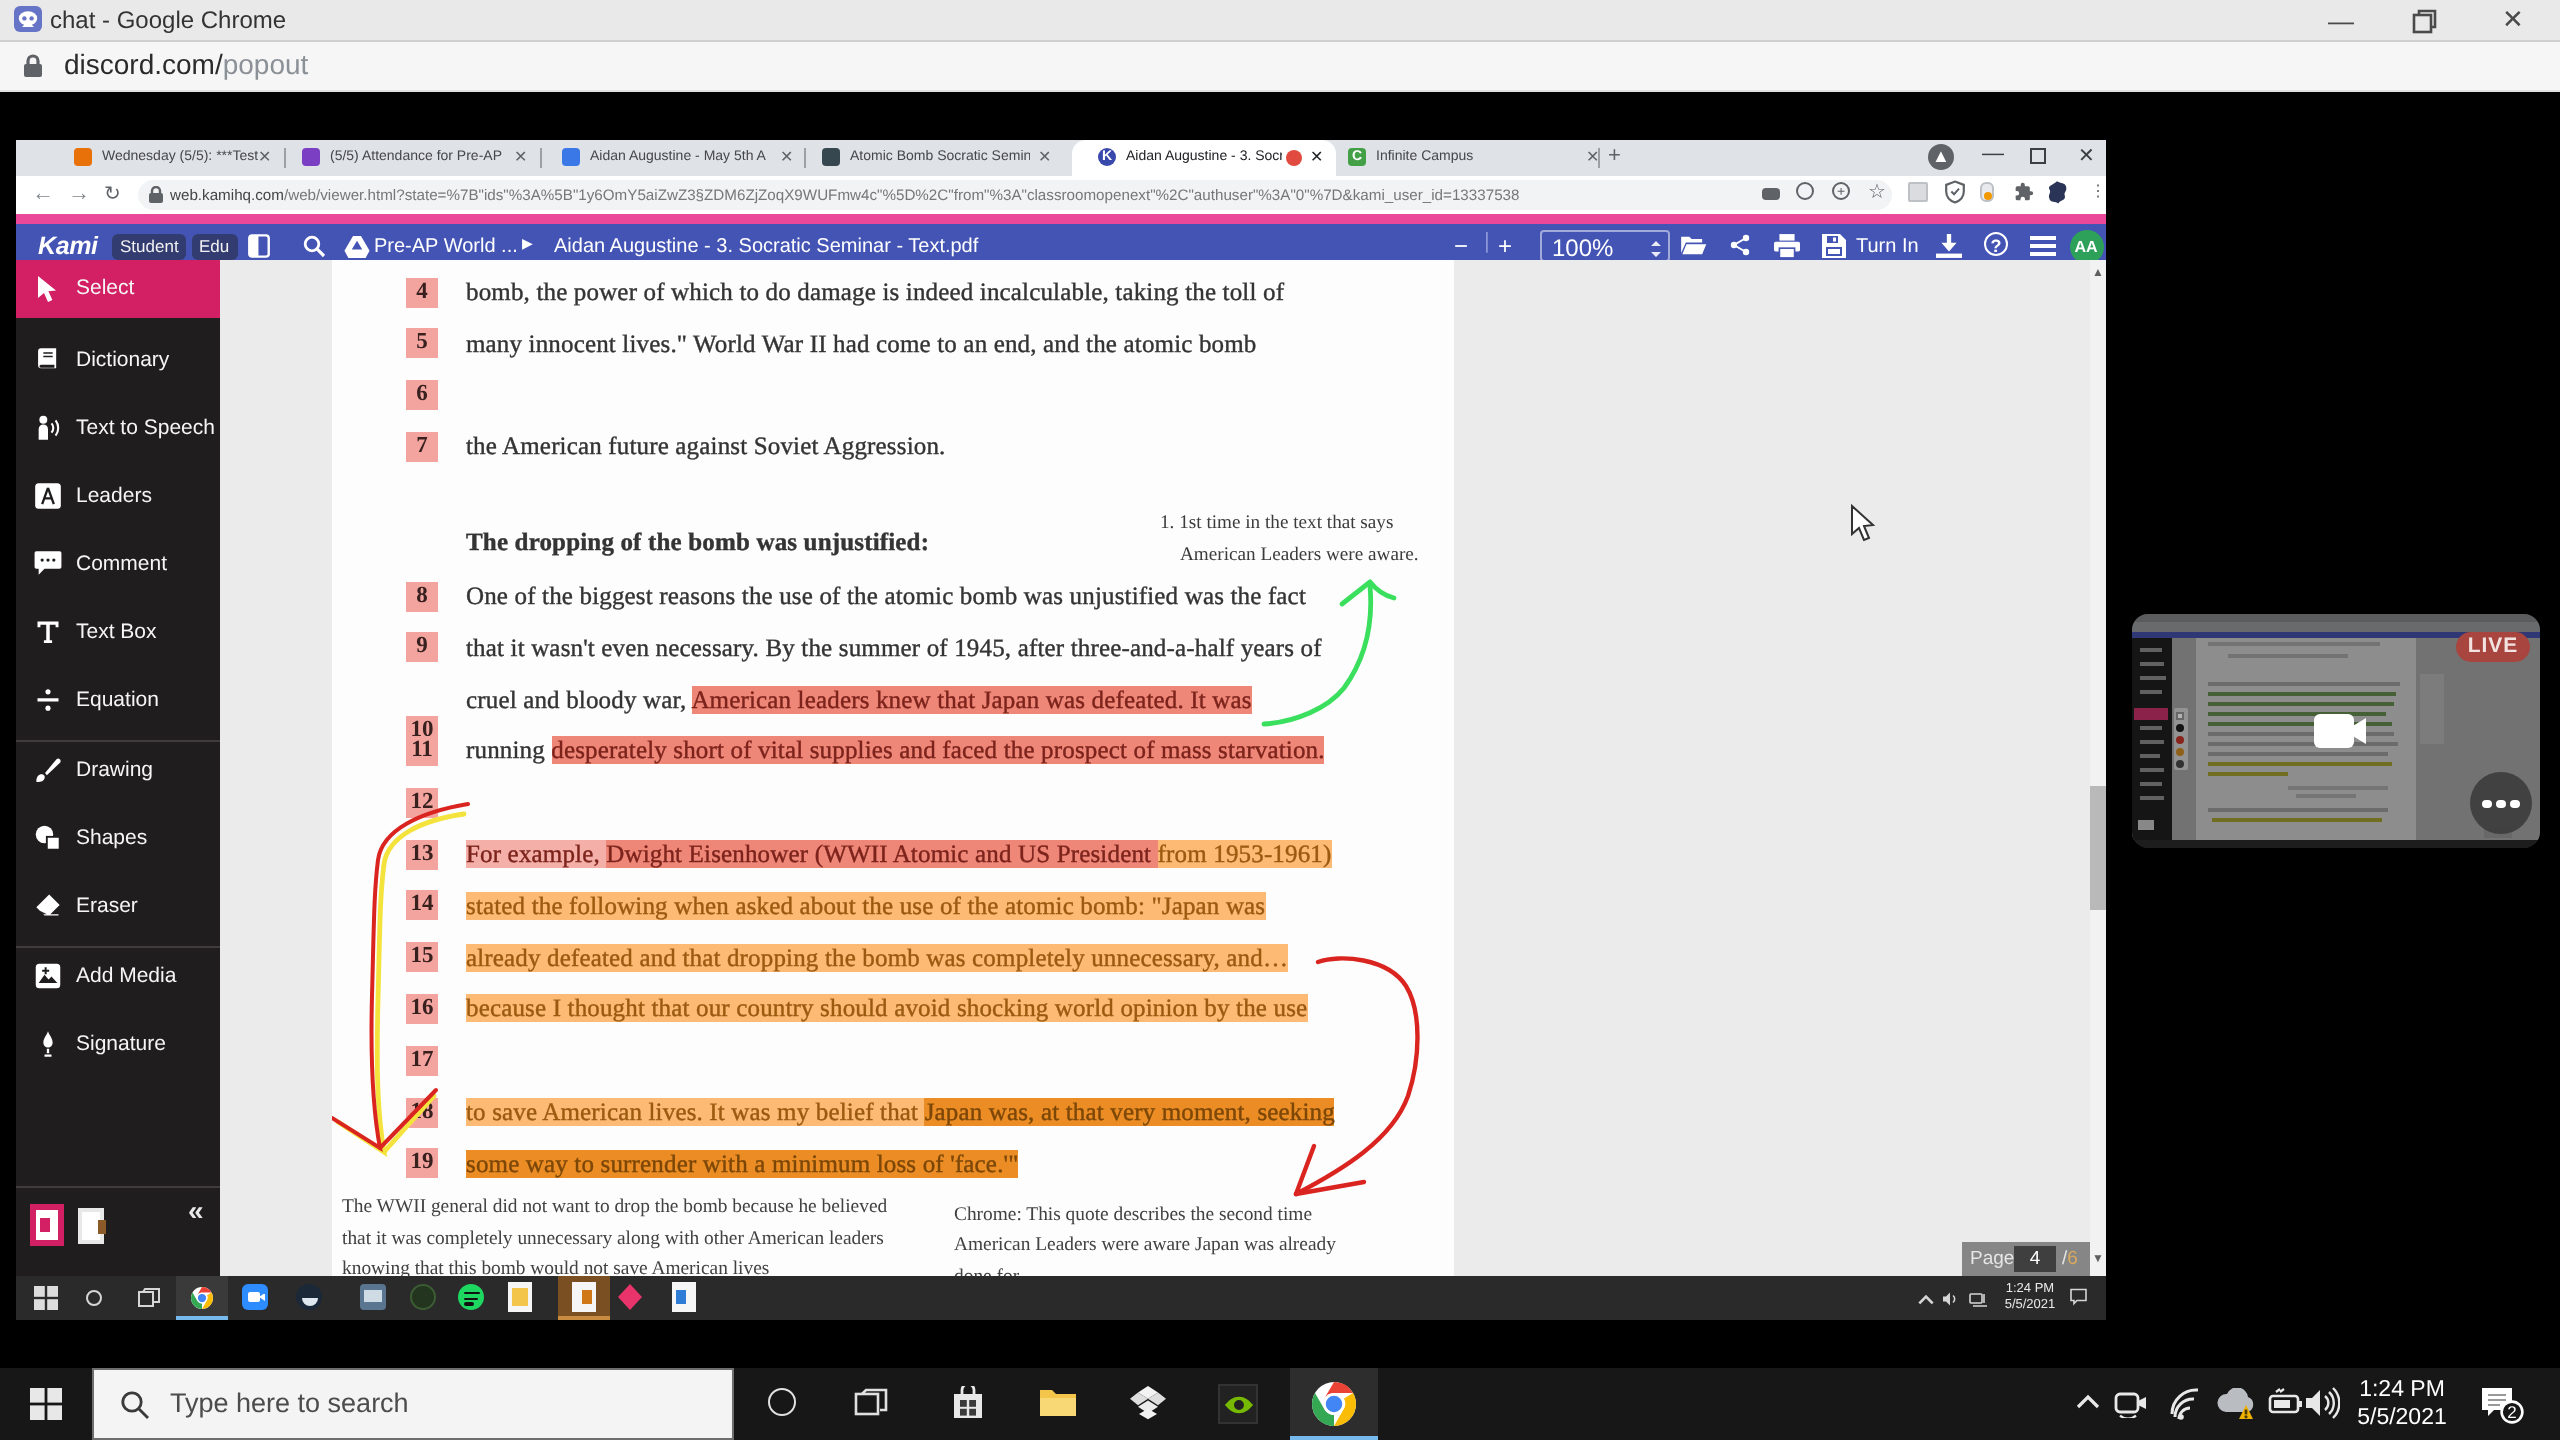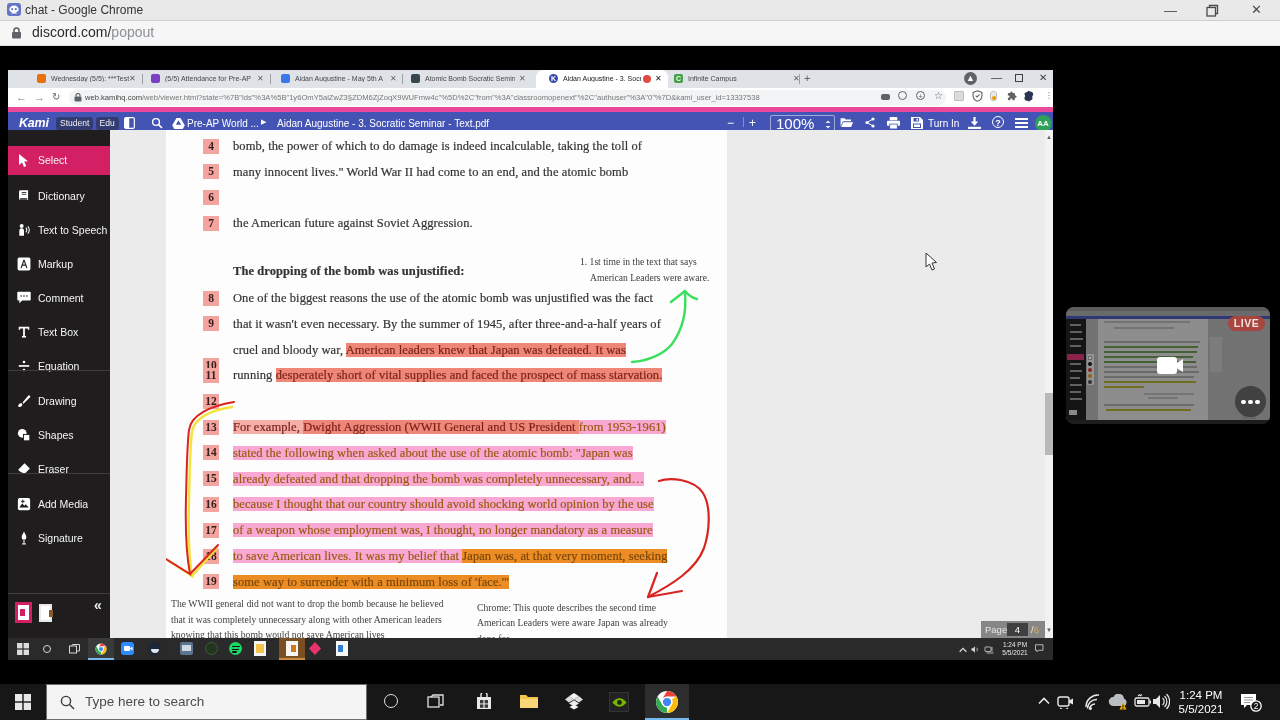--- a/index.html
+++ b/index.html
@@ -14,28 +14,28 @@
   #tabstrip { left:0; top:0; width:1045px; height:18px; background:#dfe2e6; }
   .tabsep { position:absolute; top:4px; width:1px; height:10px; background:#9aa0a6; }
   .tab { position:absolute; top:0; height:18px; font-size:7px; color:#44474b; }
   .tabtitle { position:absolute; top:5px; white-space:nowrap; overflow:hidden; }
   .tabx { position:absolute; top:4px; font-size:8px; color:#5f6368; }
   .fav { position:absolute; top:4px; width:9px; height:9px; border-radius:2px; }
   #urlbar2 { left:0; top:18px; width:1045px; height:19px; background:#ffffff; }
   #kamibar { left:0; top:37px; width:1045px; height:23px; background:#4454b4; border-top:5px solid #ec4899; }
   #content2 { left:0; top:60px; width:1045px; height:508px; background:#ebebeb; }
   #sidebar { left:0; top:0; width:102px; height:508px; background:#201d1e; }
-  .sbitem { position:absolute; left:0; width:102px; height:24px; color:#f5f5f5; font-size:10.5px;margin-top:16px; }
+  .sbitem { position:absolute; left:0; width:102px; height:24px; color:#f5f5f5; font-size:10.5px; }
   .sbitem span { position:absolute; left:30px; top:5px; }
   .sbitem svg { position:absolute; left:9px; top:4px; }
   #page { left:158px; top:0; width:561px; height:508px; background:#fdfdfd; }
   .dl { position:absolute; font-family:"Liberation Serif", serif; font-size:12.5px; letter-spacing:0.08px; white-space:nowrap; color:#343434; -webkit-text-stroke:0.2px currentColor; }
   .ln { position:absolute; left:37px; width:16px; height:15px; background:#f3a49e; color:#38201f; font-family:"Liberation Serif", serif; font-weight:bold; font-size:11.5px; text-align:center; line-height:15px; }
   .hr { background:#ef8779; color:#7c231b; }
-  .ho { background:#f9a8d4; color:#9a5a10; }
+  .ho { background:#fdba74; color:#9a5a10; }
   .hd { background:#eb8d24; color:#7c4708; }
   .hp { background:#f3afa8; color:#7c231b; }
   .small-note { position:absolute; font-family:"Liberation Serif", serif; font-size:9.6px; color:#3c3c3c; white-space:nowrap; }
   .annot { position:absolute; font-family:"Liberation Serif", serif; font-size:9.7px; color:#424242; white-space:nowrap; }
   #innertaskbar { left:0; top:568px; width:1045px; height:22px; background:#2a2a2a; }
   
   #taskbar { left:0; top:684px; width:1280px; height:36px; background:#171717; }
   #searchbox { position:absolute; left:46px; top:0px; width:321px; height:36px; background:#f4f4f4; border:1px solid #6e6e6e; }
   
   #livepanel { left:1066px; top:307px; width:204px; height:117px; background:#161616; border-radius:8px; overflow:hidden; }
@@ -168,21 +168,21 @@
       <svg class="abs" style="left:164px;top:6px" width="13" height="11" viewBox="0 0 24 21">
         <path fill="#fff" d="M8.2 0 L15.8 0 L24 14 L20.2 21 L3.8 21 L0 14 Z M12 4.5 L7 13 L17 13 Z"></path>
       </svg>
       <div class="abs" style="left:179px;top:5.5px;font-size:10px;color:#fff">Pre-AP World ...</div>
       <div class="abs" style="left:253px;top:6px;font-size:7px;color:#fff">▶</div>
       <div class="abs" style="left:269px;top:5.5px;font-size:10px;color:#fff">Aidan Augustine - 3. Socratic Seminar - Text.pdf</div>
 
       <div class="abs" style="left:719px;top:4px;font-size:12px;color:#fff">−</div>
       <div class="abs" style="left:734px;top:3px;font-size:11px;color:#8b97d8">|</div>
       <div class="abs" style="left:741px;top:4px;font-size:12px;color:#fff">+</div>
-      <div class="abs" style="left:762px;top:3px;width:65px;height:16px;border:1px solid rgba(255,255,255,0.5);border-radius:2px;color:#fff;font-size:15px;line-height:16px;padding-left:5px">100%<svg style="position:absolute;right:3px;top:4px" width="6" height="9" viewBox="0 0 6 9">
+      <div class="abs" style="left:762px;top:3px;width:65px;height:16px;border:1px solid rgba(255,255,255,0.5);border-radius:2px;color:#fff;font-size:12px;line-height:16px;padding-left:5px">100%<svg style="position:absolute;right:3px;top:4px" width="6" height="9" viewBox="0 0 6 9">
             <path d="M0.5 3 L3 0.5 L5.5 3 Z M0.5 6 L3 8.5 L5.5 6 Z" fill="#e8eaf6"></path>
           </svg></div>
       <svg class="abs" style="left:832px;top:5px" width="14" height="12" viewBox="0 0 24 20">
         <path fill="#fff" d="M1 2 h7 l2 2 h9 v3 H5 L1 16 Z M5.5 8.5 h17 L19 17 H2 Z"></path>
       </svg>
       <svg class="abs" style="left:856px;top:4px" width="12" height="13" viewBox="0 0 24 24">
         <circle cx="18" cy="5" r="3.2" fill="#fff"></circle>
           <circle cx="6" cy="12" r="3.2" fill="#fff"></circle>
           <circle cx="18" cy="19" r="3.2" fill="#fff"></circle>
         <path d="M18 5 L6 12 L18 19" stroke="#fff" stroke-width="2" fill="none"></path>
@@ -230,21 +230,21 @@
               <path d="M15 8 a6 6 0 0 1 0 8 M18.5 5.5 a10.5 10.5 0 0 1 0 13" stroke="#fff" stroke-width="1.8" fill="none"></path>
             </svg>
           <span>Text to Speech</span>
         </div>
 
         <div class="sbitem" style="top:107px">
           <svg width="14" height="14" viewBox="0 0 24 24">
               <rect x="1" y="1" width="22" height="22" rx="3" fill="#fff"></rect>
               <path d="M12 5 L7 19 M12 5 L17 19 M8.8 14 h6.4" stroke="#201d1e" stroke-width="2" fill="none"></path>
             </svg>
-          <span>Markup</span>
+          <span>Leaders</span>
         </div>
 
         <div class="sbitem" style="top:141px">
           <svg width="14" height="13" viewBox="0 0 24 22">
               <path fill="#fff" d="M2 1 h20 a1.5 1.5 0 0 1 1.5 1.5 v12 a1.5 1.5 0 0 1 -1.5 1.5 H9 l-5 5 v-5 H2 a1.5 1.5 0 0 1 -1.5 -1.5 v-12 A1.5 1.5 0 0 1 2 1 Z"></path>
               <circle cx="7" cy="8.5" r="1.4" fill="#201d1e"></circle>
               <circle cx="12" cy="8.5" r="1.4" fill="#201d1e"></circle>
               <circle cx="17" cy="8.5" r="1.4" fill="#201d1e"></circle>
             </svg>
           <span>Comment</span>
@@ -329,29 +329,28 @@
         <div class="ln" style="top:160.5px">8</div>
           <div class="dl" style="left:67px;top:161px">One of the biggest reasons the use of the atomic bomb was unjustified was the fact</div>
         <div class="ln" style="top:186.3px">9</div>
           <div class="dl" style="left:67px;top:186.8px">that it wasn't even necessary. By the summer of 1945, after three-and-a-half years of</div>
         <div class="ln" style="top:228px">10</div>
           <div class="dl" style="left:67px;top:212.6px">cruel and bloody war, <span class="hr">American leaders knew that Japan was defeated. It was</span></div>
         <div class="ln" style="top:237.9px">11</div>
           <div class="dl" style="left:67px;top:238.4px">running <span class="hr">desperately short of vital supplies and faced the prospect of mass starvation.</span></div>
         <div class="ln" style="top:263.7px">12</div>
         <div class="ln" style="top:289.5px">13</div>
-          <div class="dl" style="left:67px;top:290px"><span class="hp">For example, </span><span class="hr">Dwight Aggression (WWII General and US President </span><span class="ho">from 1953-1961)</span></div>
+          <div class="dl" style="left:67px;top:290px"><span class="hp">For example, </span><span class="hr">Dwight Eisenhower (WWII Atomic and US President </span><span class="ho">from 1953-1961)</span></div>
         <div class="ln" style="top:315.3px">14</div>
           <div class="dl" style="left:67px;top:315.8px"><span class="ho">stated the following when asked about the use of the atomic bomb: "Japan was</span></div>
         <div class="ln" style="top:341.1px">15</div>
           <div class="dl" style="left:67px;top:341.6px"><span class="ho">already defeated and that dropping the bomb was completely unnecessary, and…</span></div>
         <div class="ln" style="top:366.9px">16</div>
           <div class="dl" style="left:67px;top:367.4px"><span class="ho">because I thought that our country should avoid shocking world opinion by the use</span></div>
         <div class="ln" style="top:392.7px">17</div>
-          <div class="dl" style="left:67px;top:393.2px"><span class="ho">of a weapon whose employment was, I thought, no longer mandatory as a measure</span></div>
         <div class="ln" style="top:418.5px">18</div>
           <div class="dl" style="left:67px;top:419px"><span class="ho">to save American lives. It was my belief that </span><span class="hd">Japan was, at that very moment, seeking</span></div>
         <div class="ln" style="top:444.3px">19</div>
           <div class="dl" style="left:67px;top:444.8px"><span class="hd">some way to surrender with a minimum loss of 'face.'"</span></div>
         <div class="annot" style="left:5px;top:468px">The WWII general did not want to drop the bomb because he believed</div>
         <div class="annot" style="left:5px;top:483.5px">that it was completely unnecessary along with other American leaders</div>
         <div class="annot" style="left:5px;top:499px">knowing that this bomb would not save American lives</div>
         <div class="annot" style="left:311px;top:471.5px">Chrome: This quote describes the second time</div>
         <div class="annot" style="left:311px;top:487px">American Leaders were aware  Japan was already</div>
         <div class="annot" style="left:311px;top:502.5px">done for</div>

